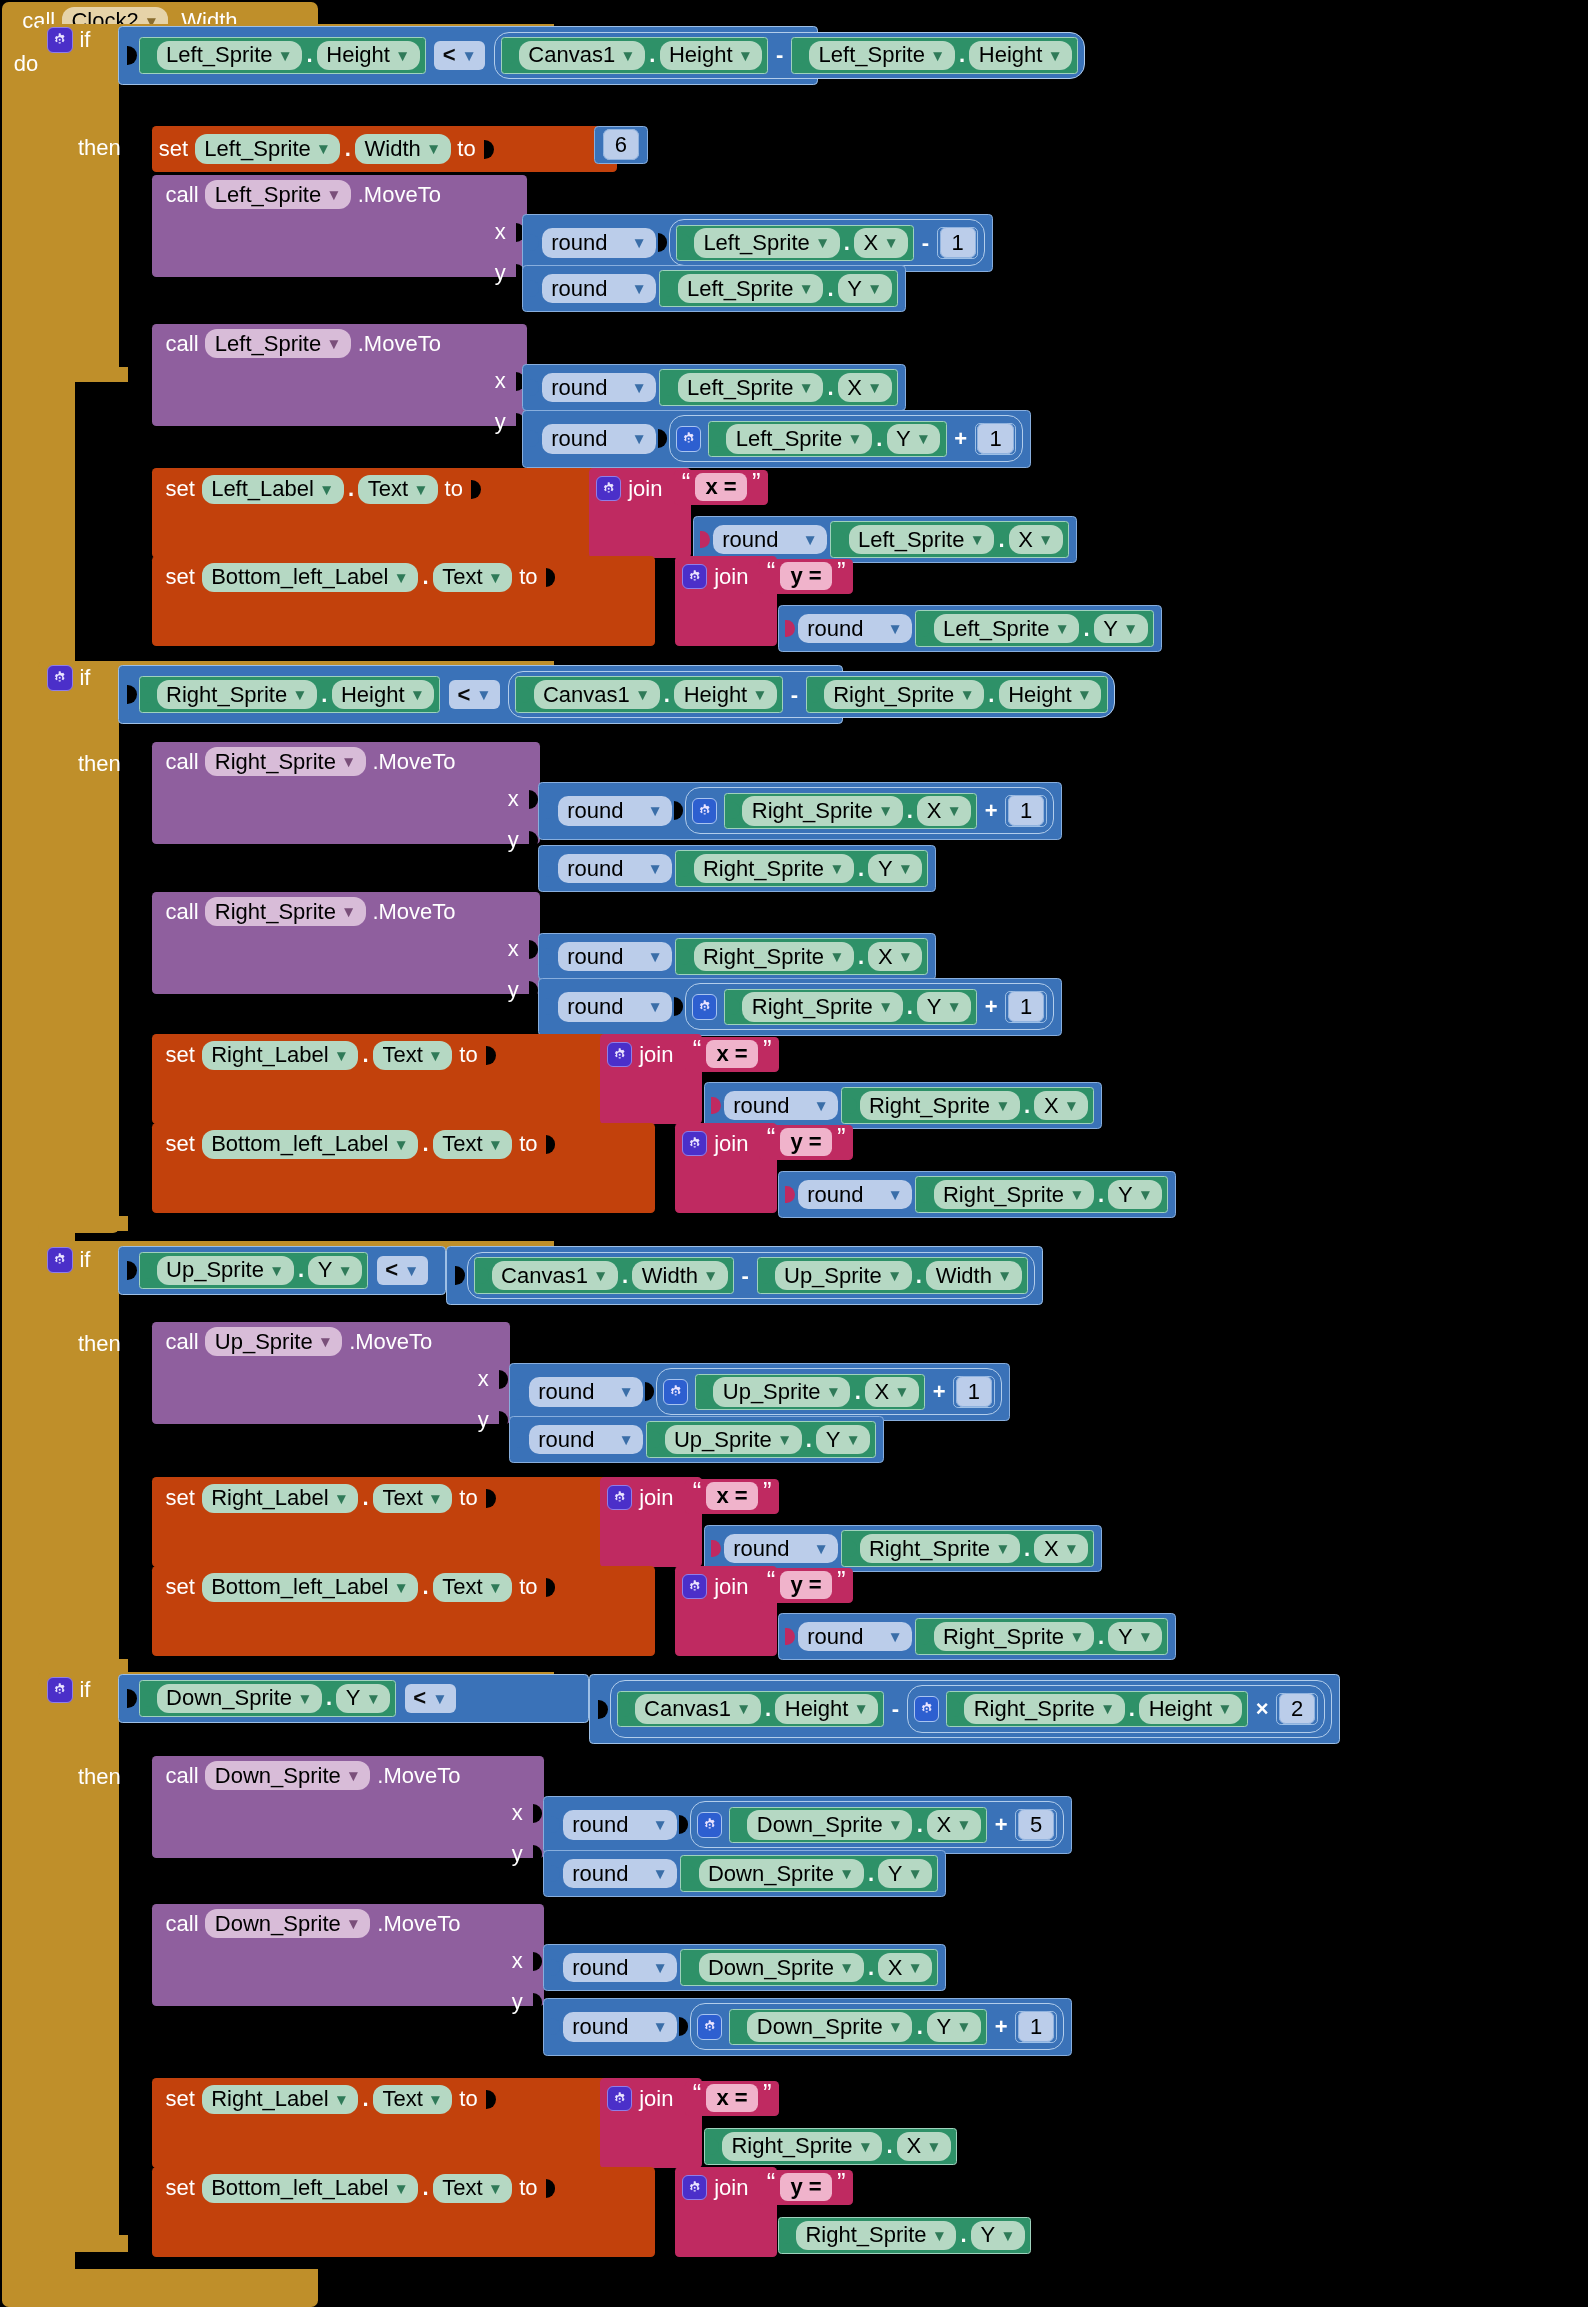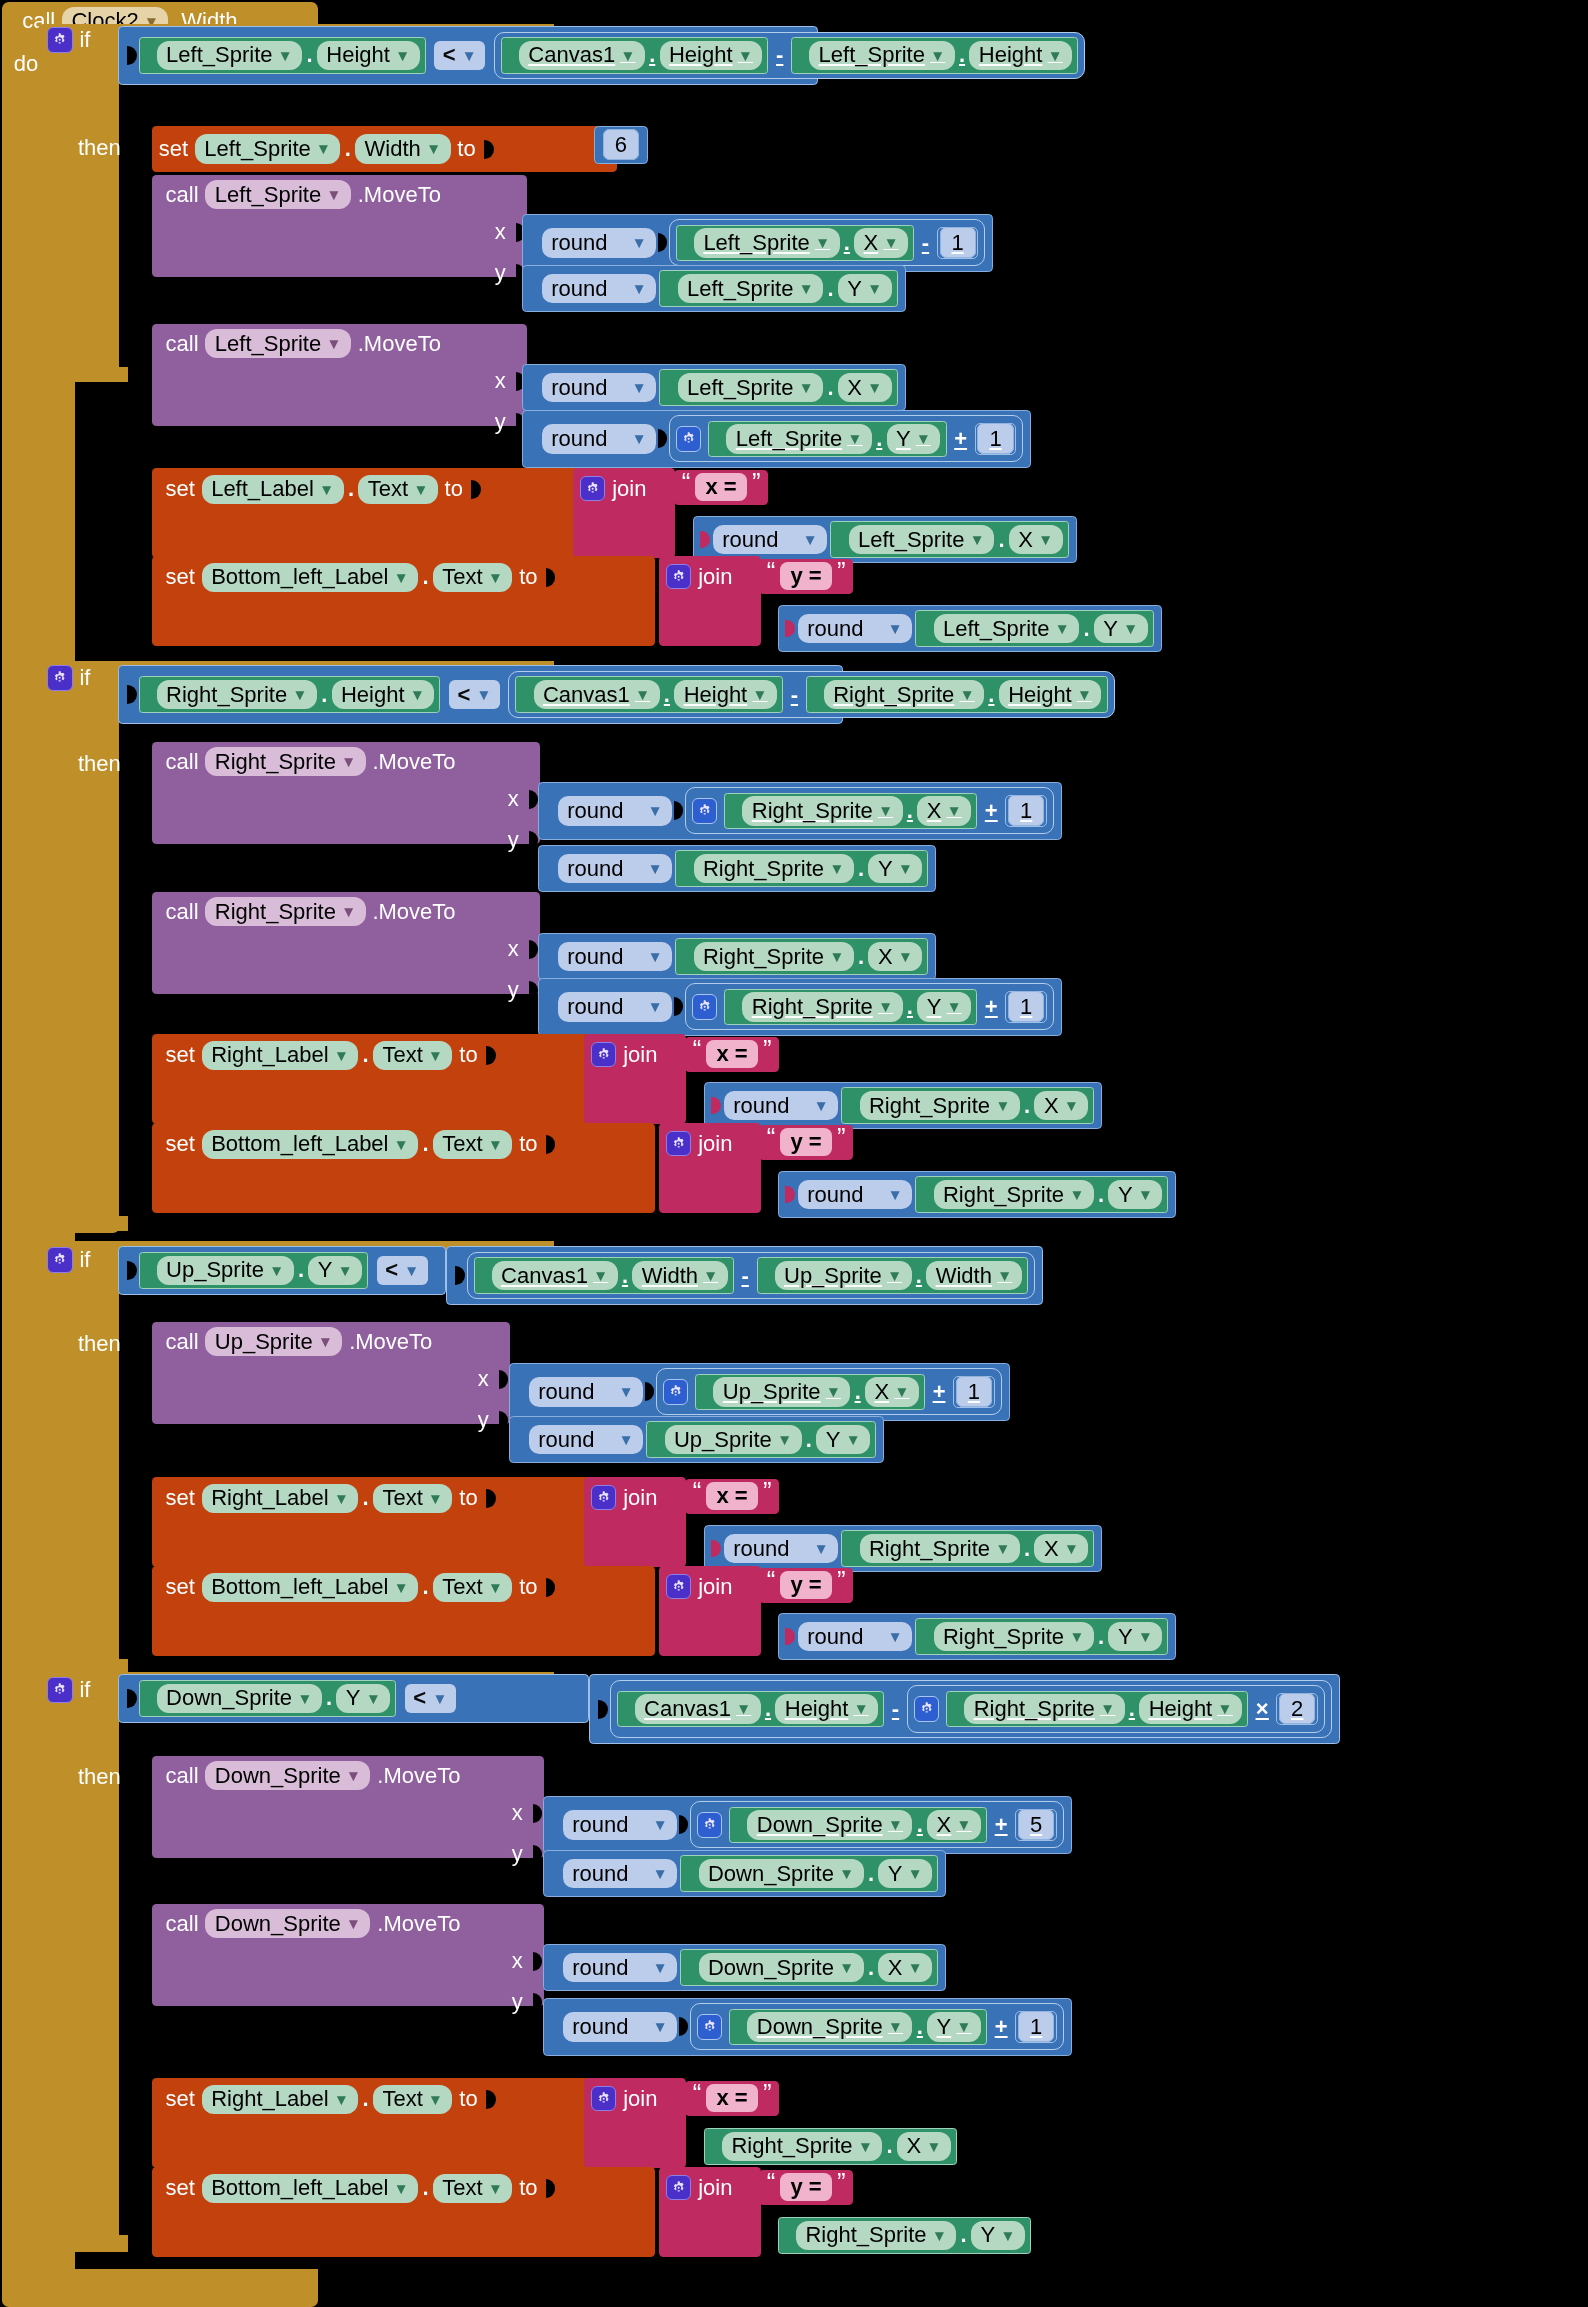--- a/index.html
+++ b/index.html
@@ -38,21 +38,21 @@
     width:25.6px; height:25.6px; border-radius:6px;
     background:#4b2fc9; border:1.7px solid #8f7ee8;
     display:inline-flex; align-items:center; justify-content:center;
     flex:0 0 auto;
   }
   .gear.lt { background:#2d5fd0; border-color:#a8c4f0; }
   .gear svg { width:15.4px; height:15.4px; display:block; }
   .b-setgrn { background:#c2410c; border-radius:4.3px; }
   .b-blue   { background:#3a72b8; border:1.7px solid #88aedd; border-radius:4.3px; }
   .b-purple { background:#8f5f9e; border-radius:4.3px; }
-  .b-pink   { background:#bf2a61; border-radius:4.3px; }
+  .b-pink   { background:#bf2a61; border-radius:4.3px;margin-left:16px; }
 
   
   .abs { position:absolute; }
 
   
   .notch {
     width:12px; height:25.6px; flex:0 0 auto;
     display:inline-block; position:relative;
   }
   .notch::after{
@@ -97,22 +97,22 @@
   .ifspine{ position:absolute; background:#bf8f2a; }
 
   .ifhdr{ position:absolute; display:flex; align-items:center; }
 
   
   .boolblk{
     position:absolute; background:#3a72b8; border:1.7px solid #9ec0e6;
     border-radius:4.3px; display:flex; align-items:center; padding:5.1px 6.8px;
   }
   .inner-grp{
-    background:#3a72b8; border:1.7px solid #b2cdeb; border-radius:10px;
-    display:flex; align-items:center; padding:4.3px 6px;text-decoration:underline;
+    background:#3a72b8; border:1.7px solid #b2cdeb; border-radius:15px;
+    display:flex; align-items:center; padding:4.3px 6px;
   }
   .greenval{
     background:#2e9168; border:1.7px solid #9fd2bd; border-radius:3.4px;
     display:flex; align-items:center; padding:2.6px 5.1px;
   }
   .op-pill{
     background:#bbcdea; color:#0a0a0a; border-radius:6px;
     padding:1.7px 8.5px; display:inline-flex; align-items:center; gap:6px;
     font-weight:bold;
   }

